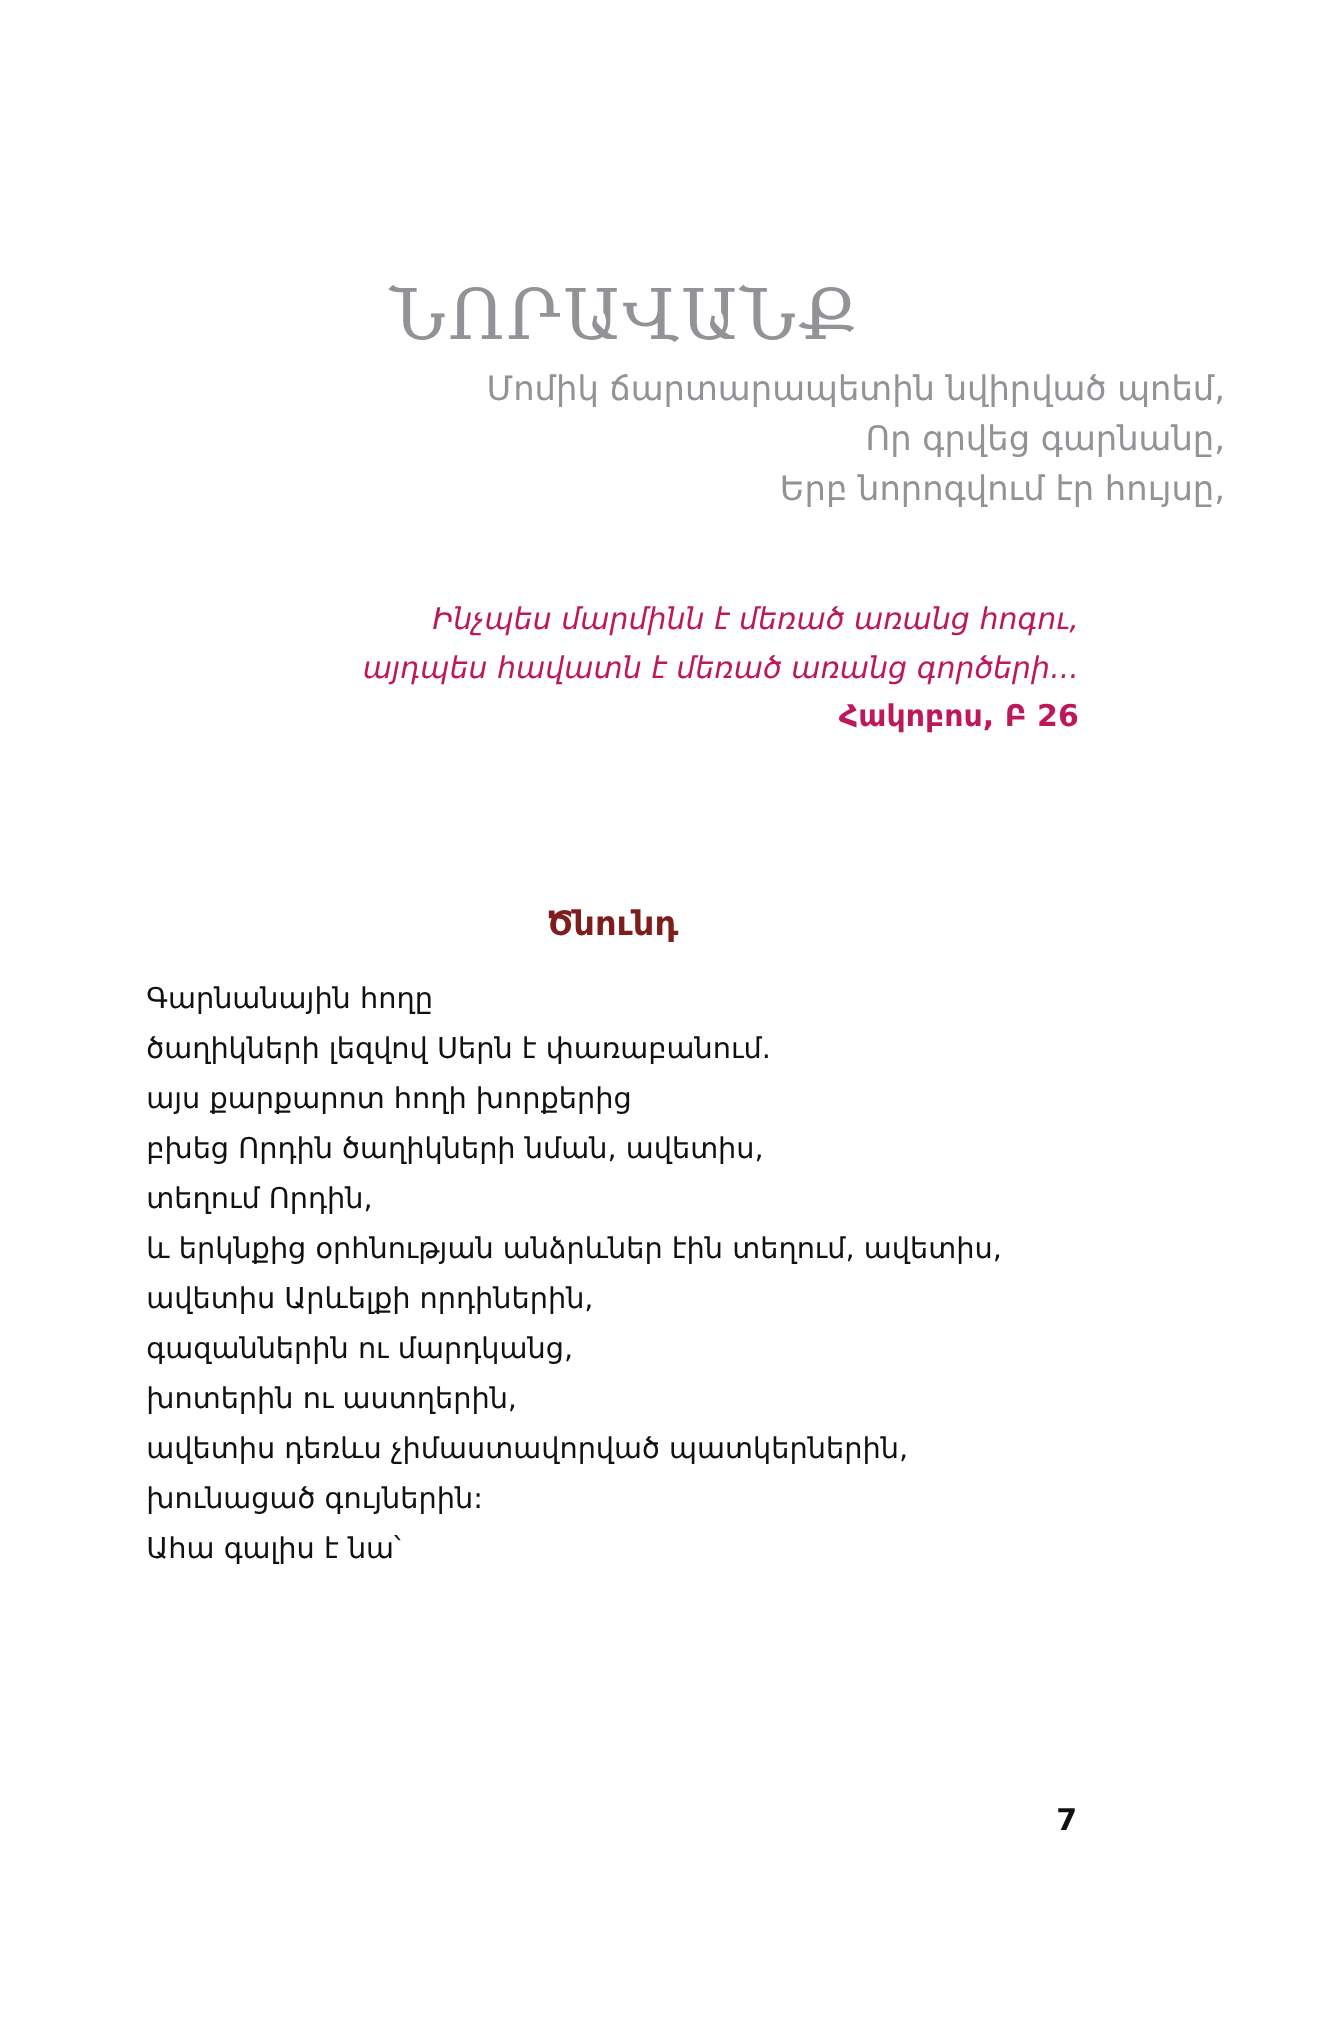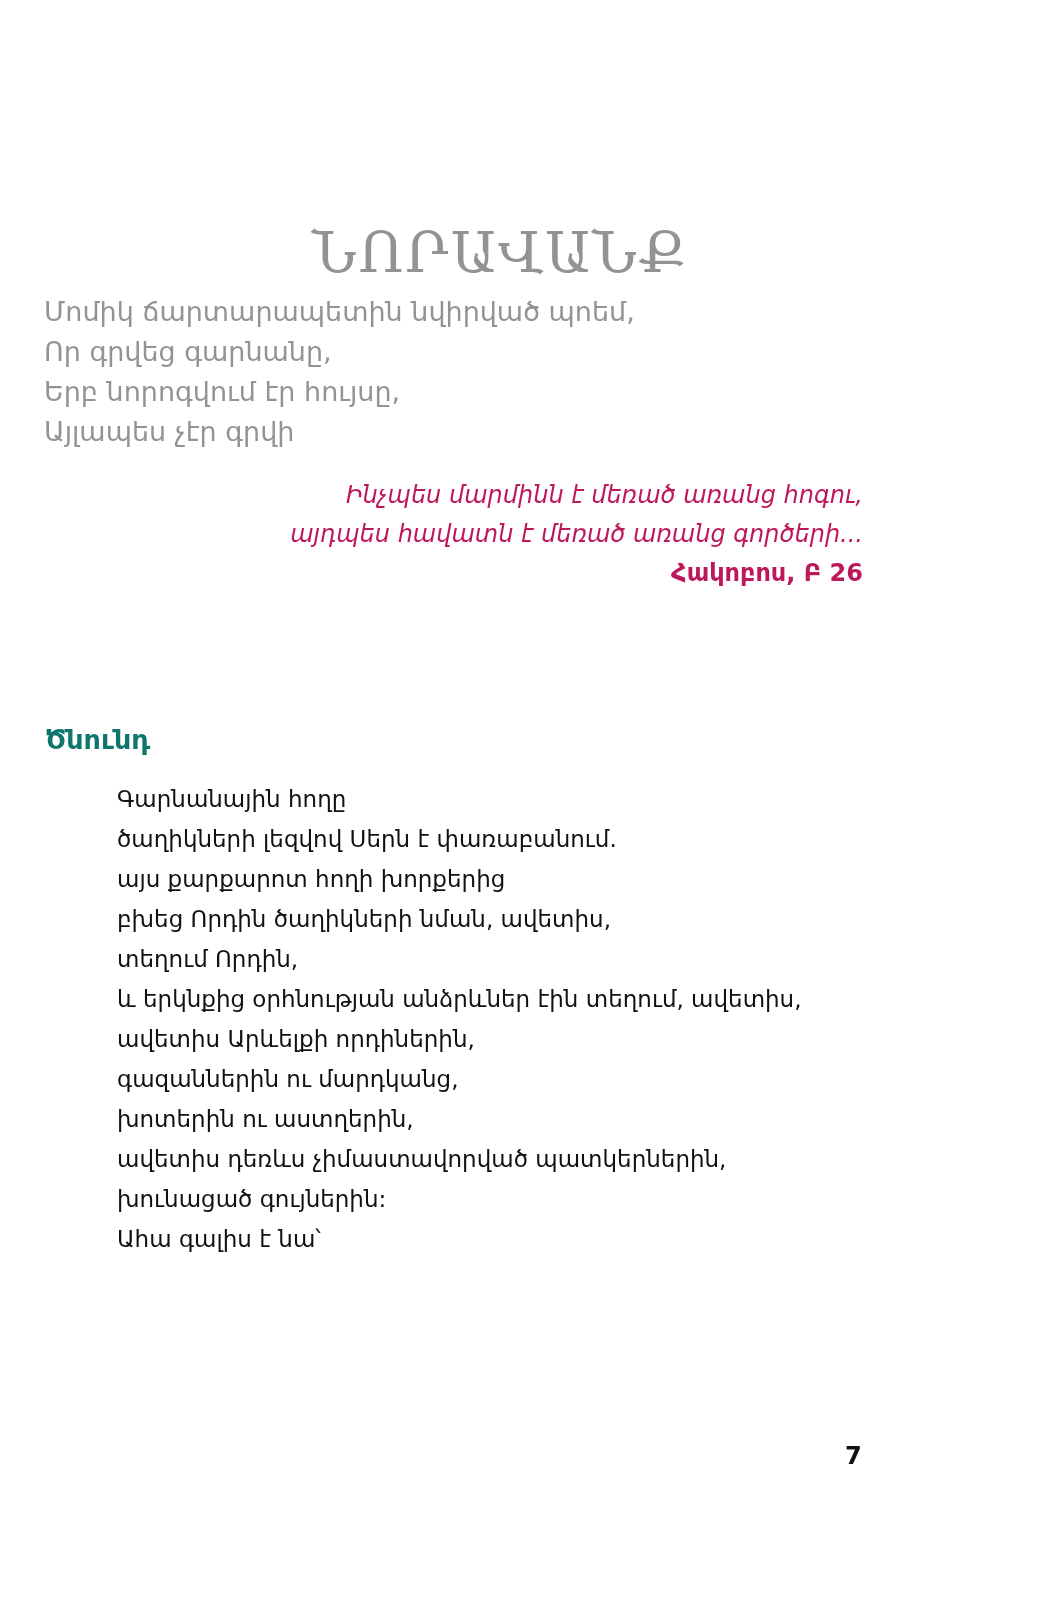--- a/index.html
+++ b/index.html
@@ -32,25 +32,24 @@
       line-height: 70px;
       color: #929396;
       letter-spacing: 2px;
       font-weight: normal;
     }
     .dedication {
       position: absolute;
       left: 0;
       width: 980px;
       top: 292px;
-      text-align: left;
+      text-align: right;
       font-size: 27px;
       line-height: 40px;
       color: #929396;
-      padding-left: 44px;
     }
     .dedication div { white-space: nowrap; }
     .epigraph {
       position: absolute;
       right: 200px;
       top: 476px;
       text-align: right;
       font-size: 24px;
       line-height: 39px;
       color: #be185d;
@@ -61,26 +60,25 @@
     }
     .epigraph .attribution {
       font-weight: bold;
       white-space: nowrap;
     }
     .section-title {
       position: absolute;
       left: 0;
       width: 980px;
       top: 700px;
-      text-align: left;
+      text-align: center;
       font-size: 27px;
       line-height: 36px;
       font-weight: bold;
-      color: #0f766e;
-      margin-left: 45px;
+      color: #7f1d1d;
     }
     .poem {
       position: absolute;
       left: 117px;
       top: 779px;
       font-size: 23px;
       line-height: 40px;
       color: #111111;
     }
     .poem div { white-space: nowrap; }
@@ -98,21 +96,20 @@
 <body>
 
 <div class="page">
 
   <h1 class="title">ՆՈՐԱՎԱՆՔ</h1>
 
   <div class="dedication">
     <div>Մոմիկ ճարտարապետին նվիրված պոեմ,</div>
     <div>Որ գրվեց գարնանը,</div>
     <div>Երբ նորոգվում էր հույսը,</div>
-    <div>Այլապես չէր գրվի</div>
   </div>
 
   <div class="epigraph">
     <div class="quote-line">Ինչպես մարմինն է մեռած առանց հոգու,</div>
     <div class="quote-line">այդպես հավատն է մեռած առանց գործերի...</div>
     <div class="attribution">Հակոբոս, Բ 26</div>
   </div>
 
   <h2 class="section-title">Ծնունդ</h2>
 

